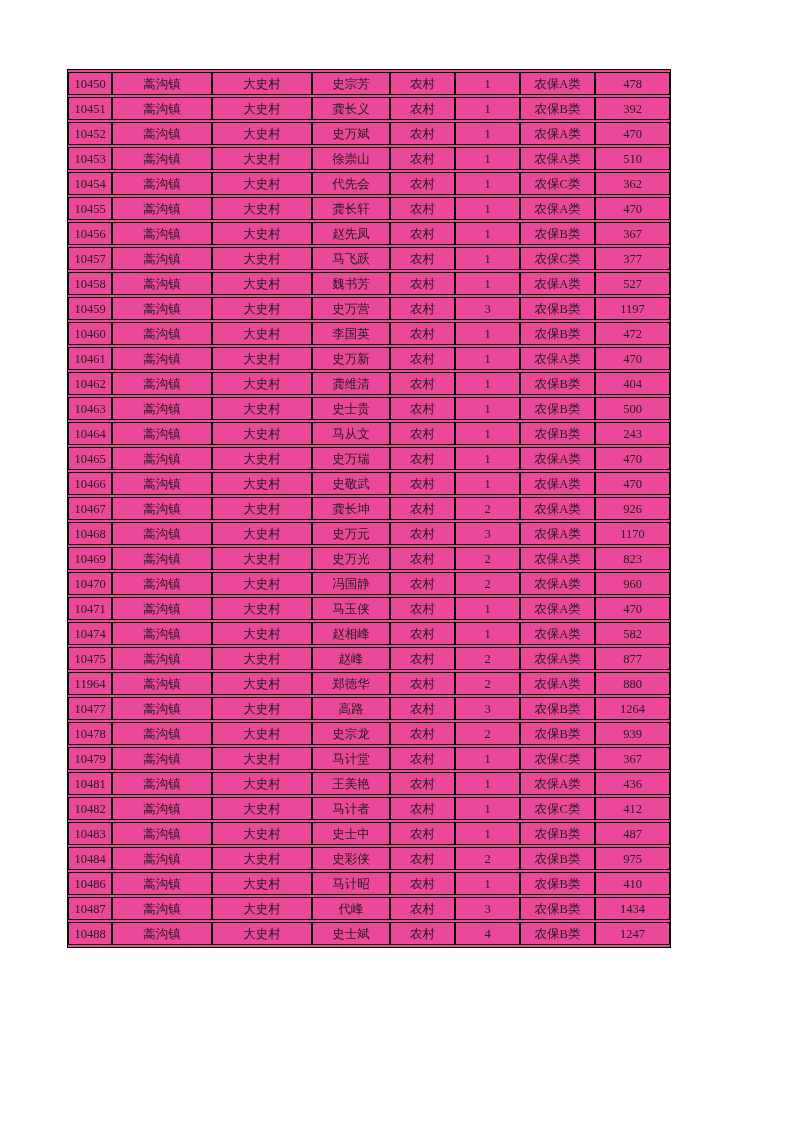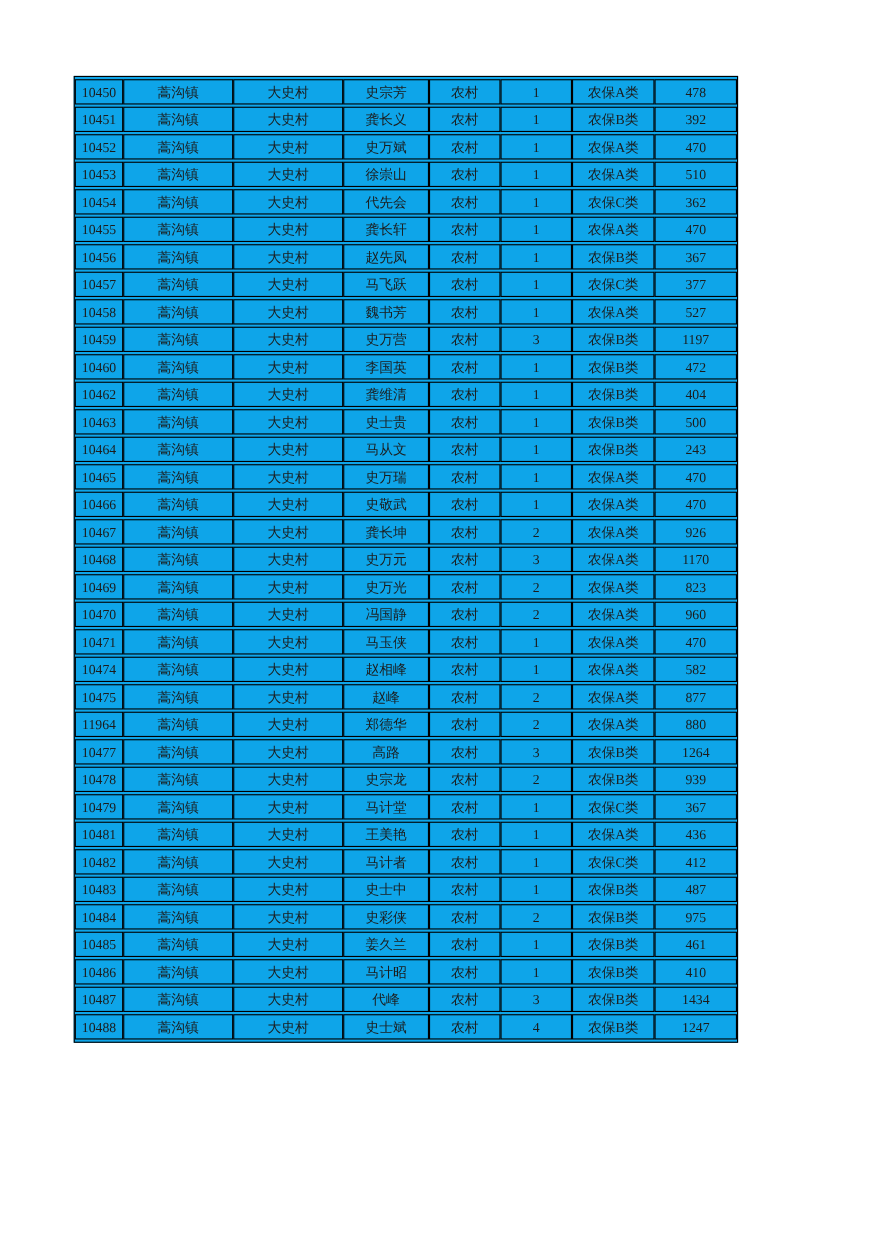--- a/index.html
+++ b/index.html
@@ -22,21 +22,21 @@
   }
   table.records {
     position: absolute;
     left: 67px;
     top: 69px;
     width: 602px;
     table-layout: fixed;
     border-collapse: separate;
     border-spacing: 0 2px;
     border: 1px solid #000000;
-    background: #0ea5e9;
+    background: #ec4899;
   }
   table.records td {
     box-sizing: border-box;
     border: 1px solid #000000;
     height: 23px;
     padding: 0 2px;
     text-align: center;
     vertical-align: middle;
     font-size: 12.5px;
     line-height: 20px;
@@ -173,20 +173,30 @@
           <td>10460</td>
           <td>蒿沟镇</td>
           <td>大史村</td>
           <td>李国英</td>
           <td>农村</td>
           <td>1</td>
           <td>农保B类</td>
           <td>472</td>
         </tr>
         <tr>
+          <td>10461</td>
+          <td>蒿沟镇</td>
+          <td>大史村</td>
+          <td>史万新</td>
+          <td>农村</td>
+          <td>1</td>
+          <td>农保A类</td>
+          <td>470</td>
+        </tr>
+        <tr>
           <td>10462</td>
           <td>蒿沟镇</td>
           <td>大史村</td>
           <td>龚维清</td>
           <td>农村</td>
           <td>1</td>
           <td>农保B类</td>
           <td>404</td>
         </tr>
         <tr>
@@ -371,30 +381,20 @@
         </tr>
         <tr>
           <td>10484</td>
           <td>蒿沟镇</td>
           <td>大史村</td>
           <td>史彩侠</td>
           <td>农村</td>
           <td>2</td>
           <td>农保B类</td>
           <td>975</td>
-        </tr>
-        <tr>
-          <td>10485</td>
-          <td>蒿沟镇</td>
-          <td>大史村</td>
-          <td>姜久兰</td>
-          <td>农村</td>
-          <td>1</td>
-          <td>农保B类</td>
-          <td>461</td>
         </tr>
         <tr>
           <td>10486</td>
           <td>蒿沟镇</td>
           <td>大史村</td>
           <td>马计昭</td>
           <td>农村</td>
           <td>1</td>
           <td>农保B类</td>
           <td>410</td>

